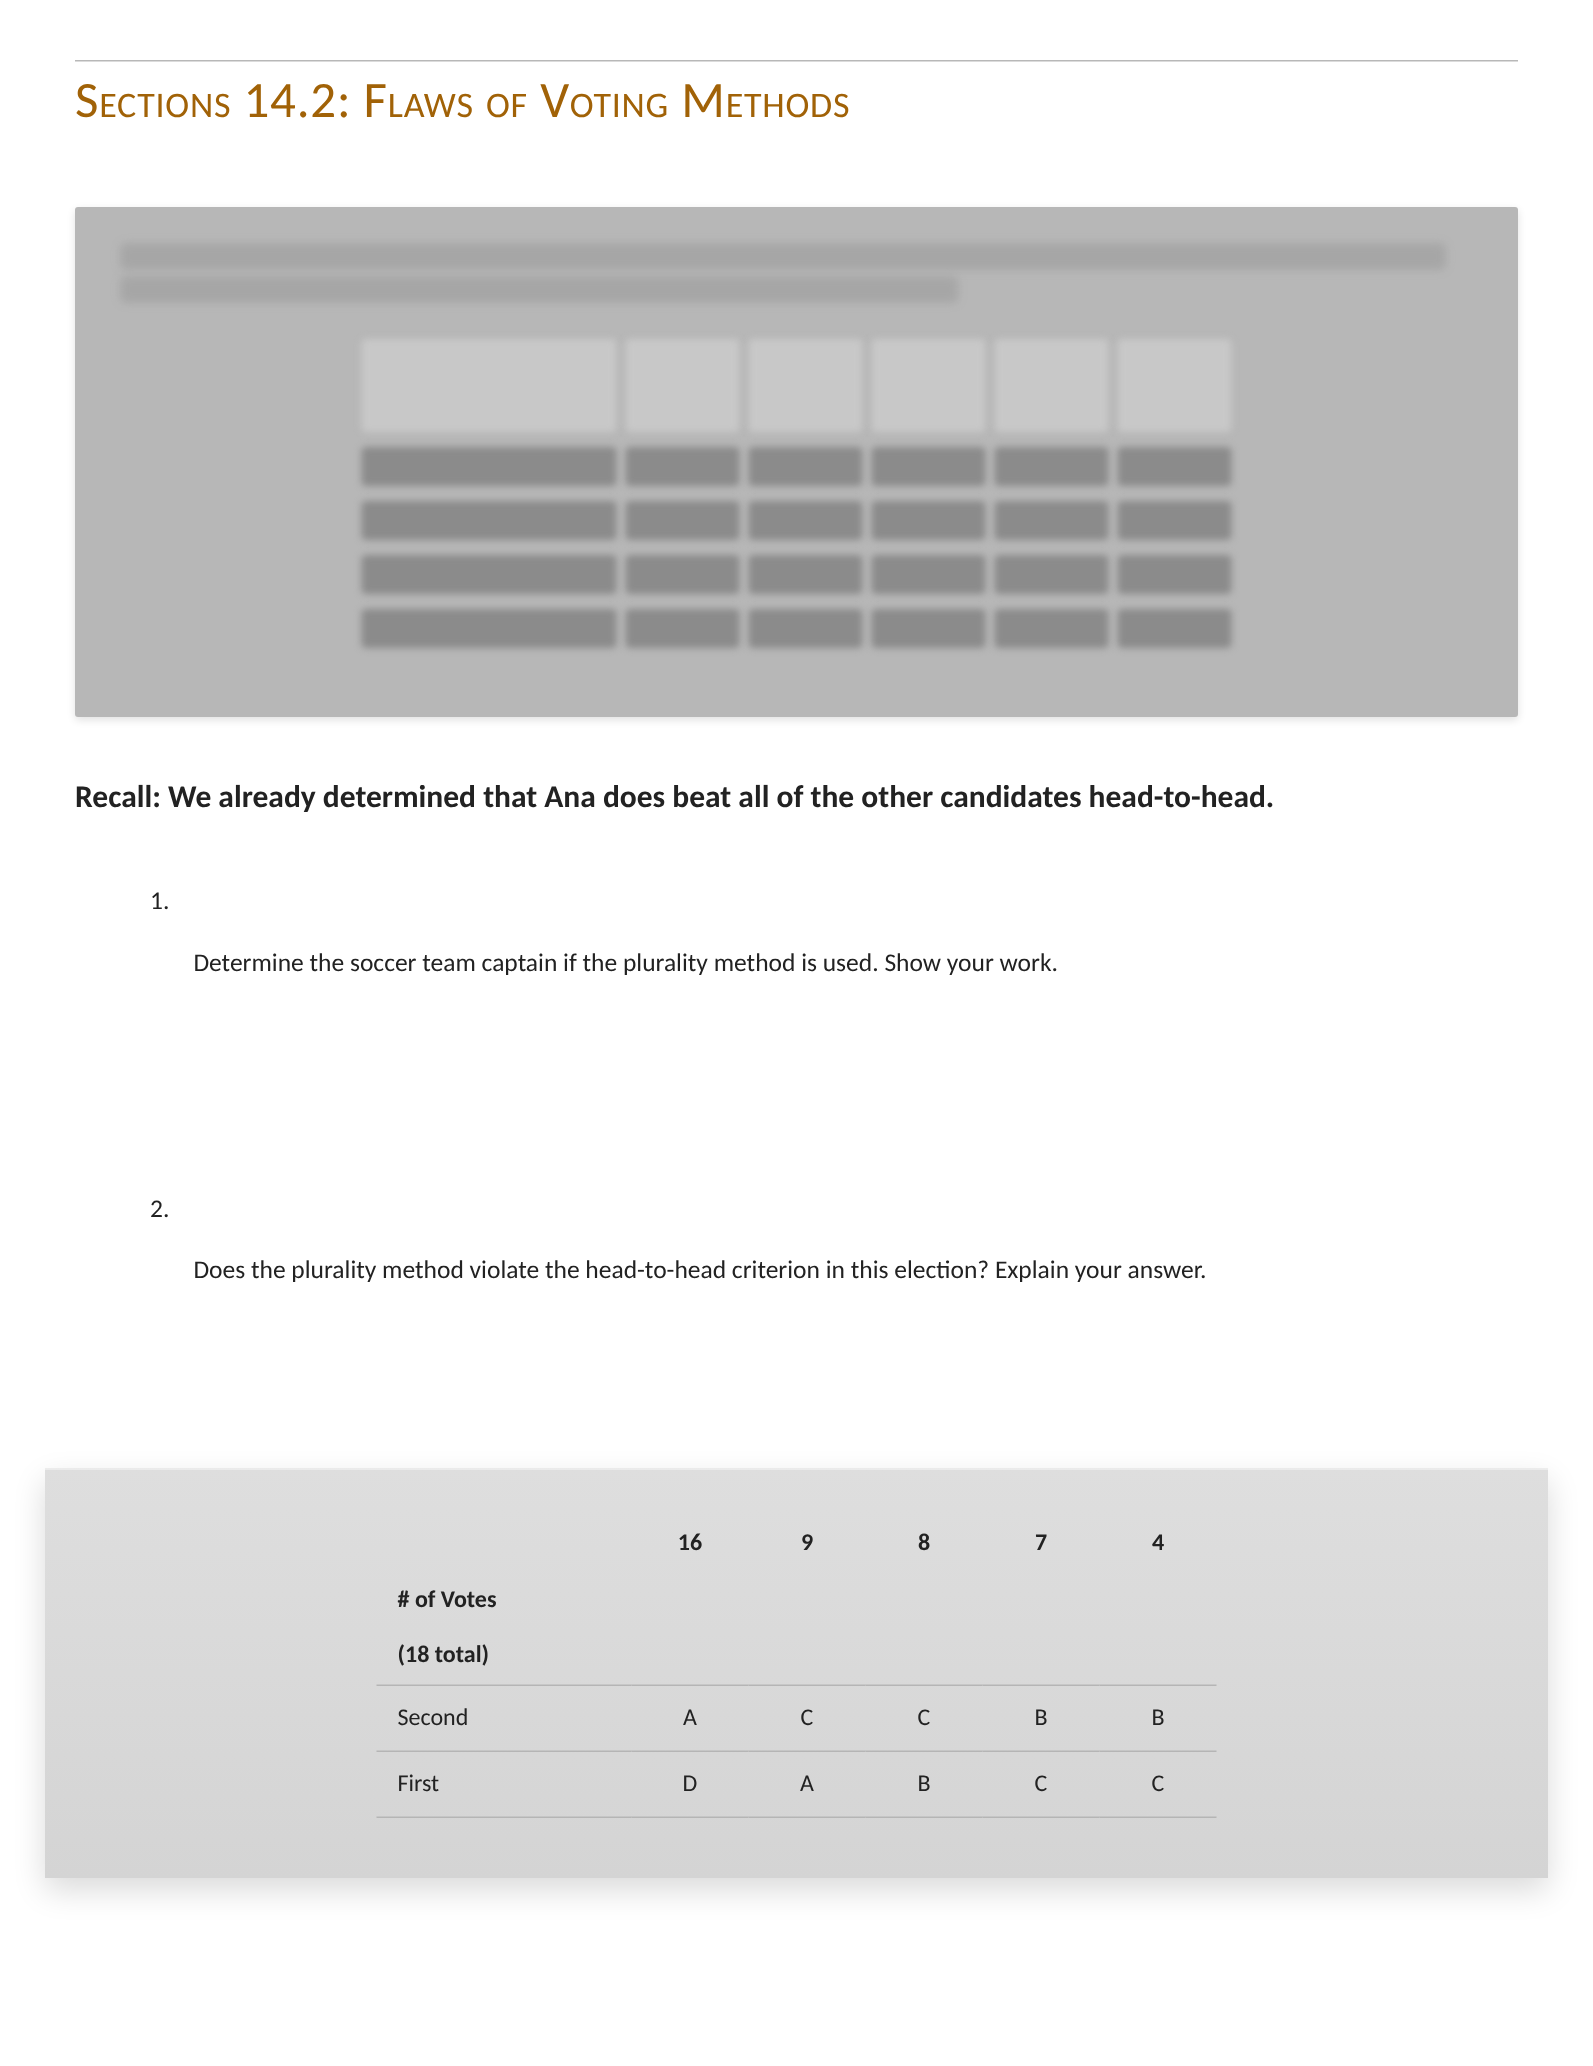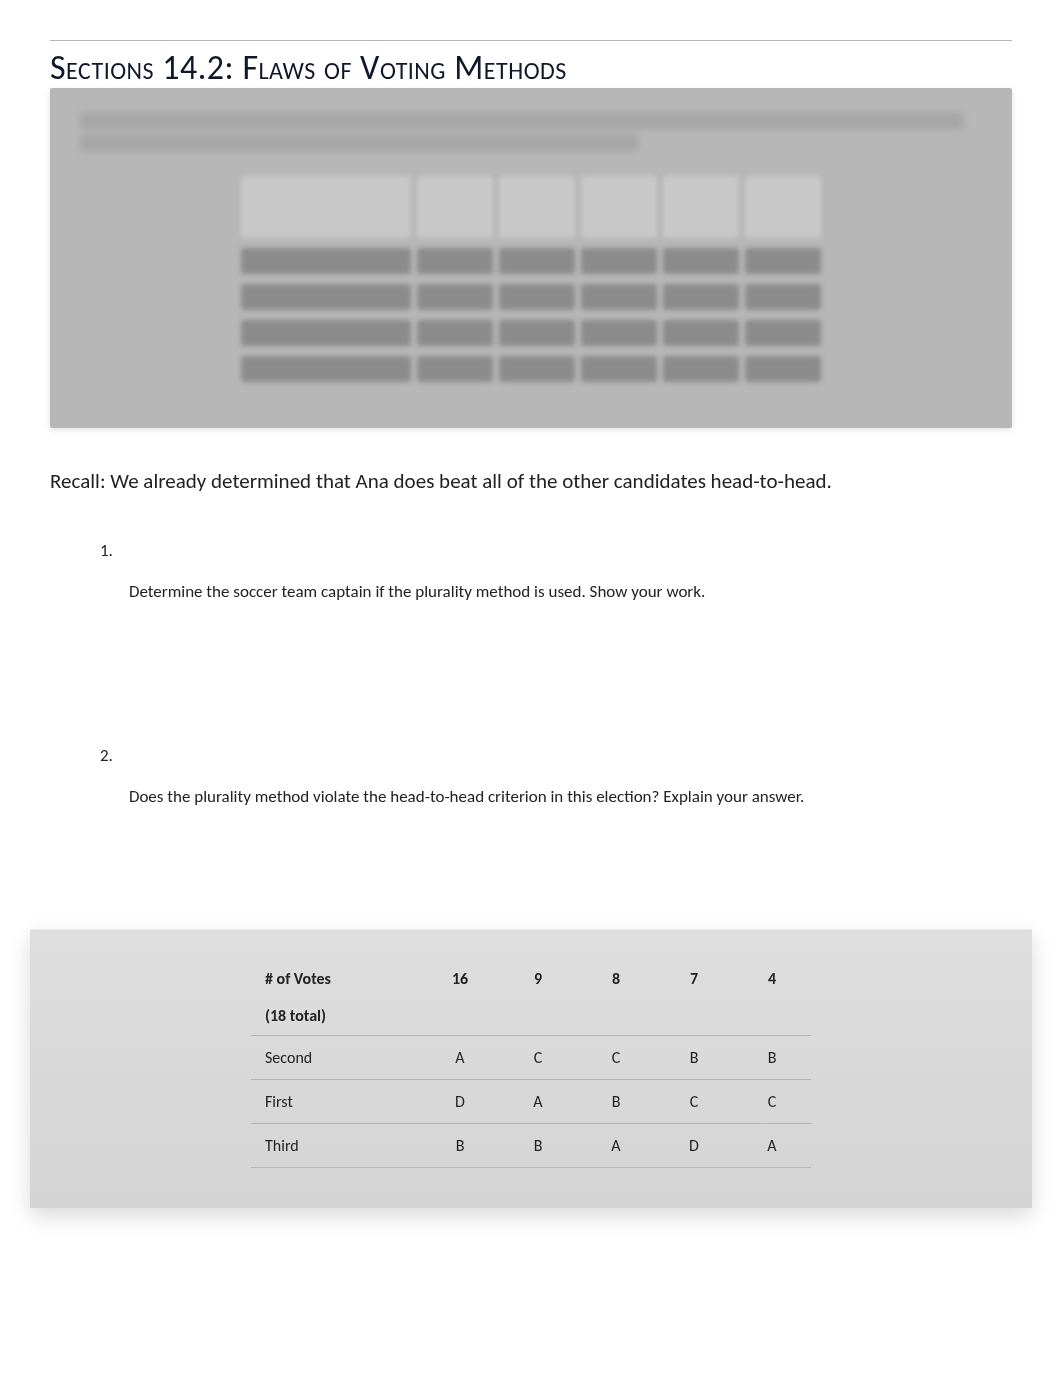--- a/index.html
+++ b/index.html
@@ -21,21 +21,22 @@
       border: none;
       border-top: 1px solid #b8b8b8;
       margin-bottom: 6px;
     }
     
     .page-title {
       font-size: 34px;
       font-weight: 400;
       font-variant: small-caps;
       letter-spacing: 0.5px;
-      color: #0f172a;
+      color: #a16207;
+      margin-bottom: 50px;
     }
     
     .blurred-block {
       background: #b7b7b7;
       border-radius: 2px;
       padding: 24px 30px 36px 30px;
       margin-bottom: 40px;
       box-shadow: 0 2px 6px rgba(0,0,0,0.12);
     }
     
@@ -86,21 +87,21 @@
       flex: 1;
     }
     
     .blurred-table-row.data .blurred-cell {
       background: #8b8b8b;
       height: 26px;
     }
     
     .recall-statement {
       font-size: 21px;
-      font-weight: 400;
+      font-weight: 700;
       color: #222;
       margin-bottom: 44px;
       line-height: 1.3;
     }
     
     .questions {
       padding-left: 50px;
     }
     
     .question {
@@ -149,20 +150,21 @@
     .pref-table thead th {
       font-weight: 700;
       vertical-align: top;
       padding-top: 10px;
       padding-bottom: 10px;
     }
     
     .pref-table thead th .header-line1 {
       display: block;
       margin-bottom: 18px;
+      margin-top: 38px;
     }
     
     .pref-table thead th.val-col {
       text-align: center;
     }
     
     .pref-table tbody td.label-col {
       text-align: left;
       font-weight: 400;
     }
@@ -282,23 +284,15 @@
         <td class="val-col">B</td>
       </tr>
       <tr>
         <td class="label-col">First</td>
         <td class="val-col">D</td>
         <td class="val-col">A</td>
         <td class="val-col">B</td>
         <td class="val-col">C</td>
         <td class="val-col">C</td>
       </tr>
-      <tr>
-        <td class="label-col">Third</td>
-        <td class="val-col">B</td>
-        <td class="val-col">B</td>
-        <td class="val-col">A</td>
-        <td class="val-col">D</td>
-        <td class="val-col">A</td>
-      </tr>
     </tbody>
   </table>
 </div>
 
 </body></html>

